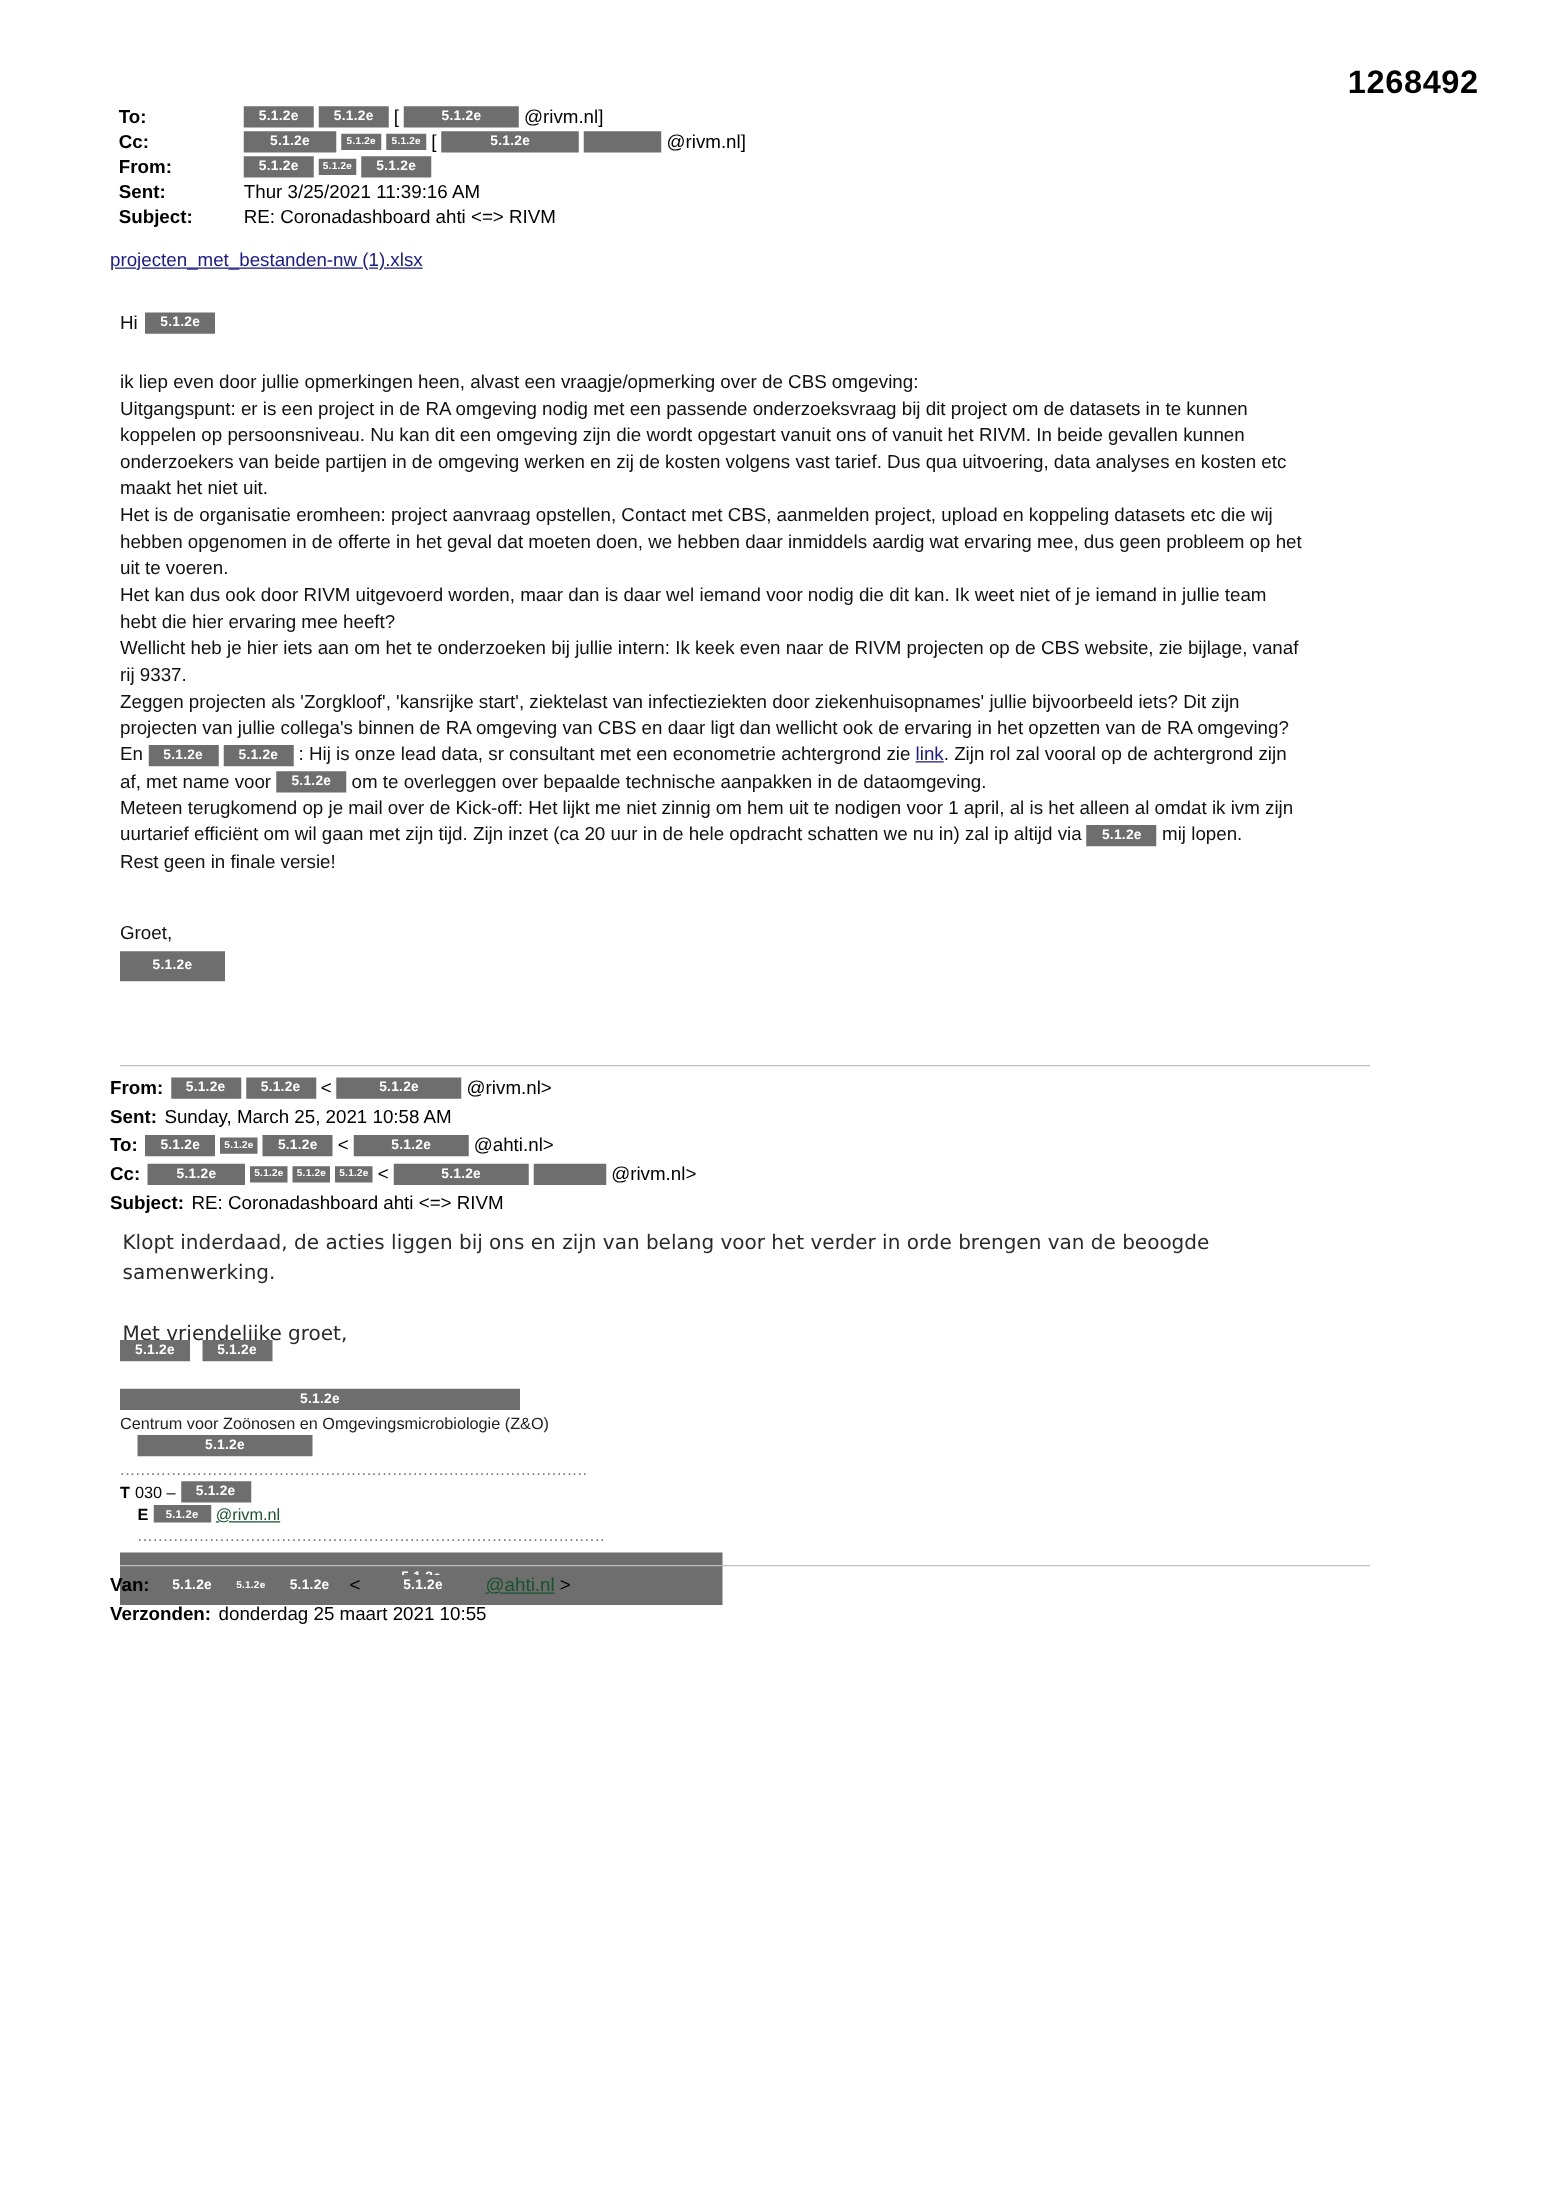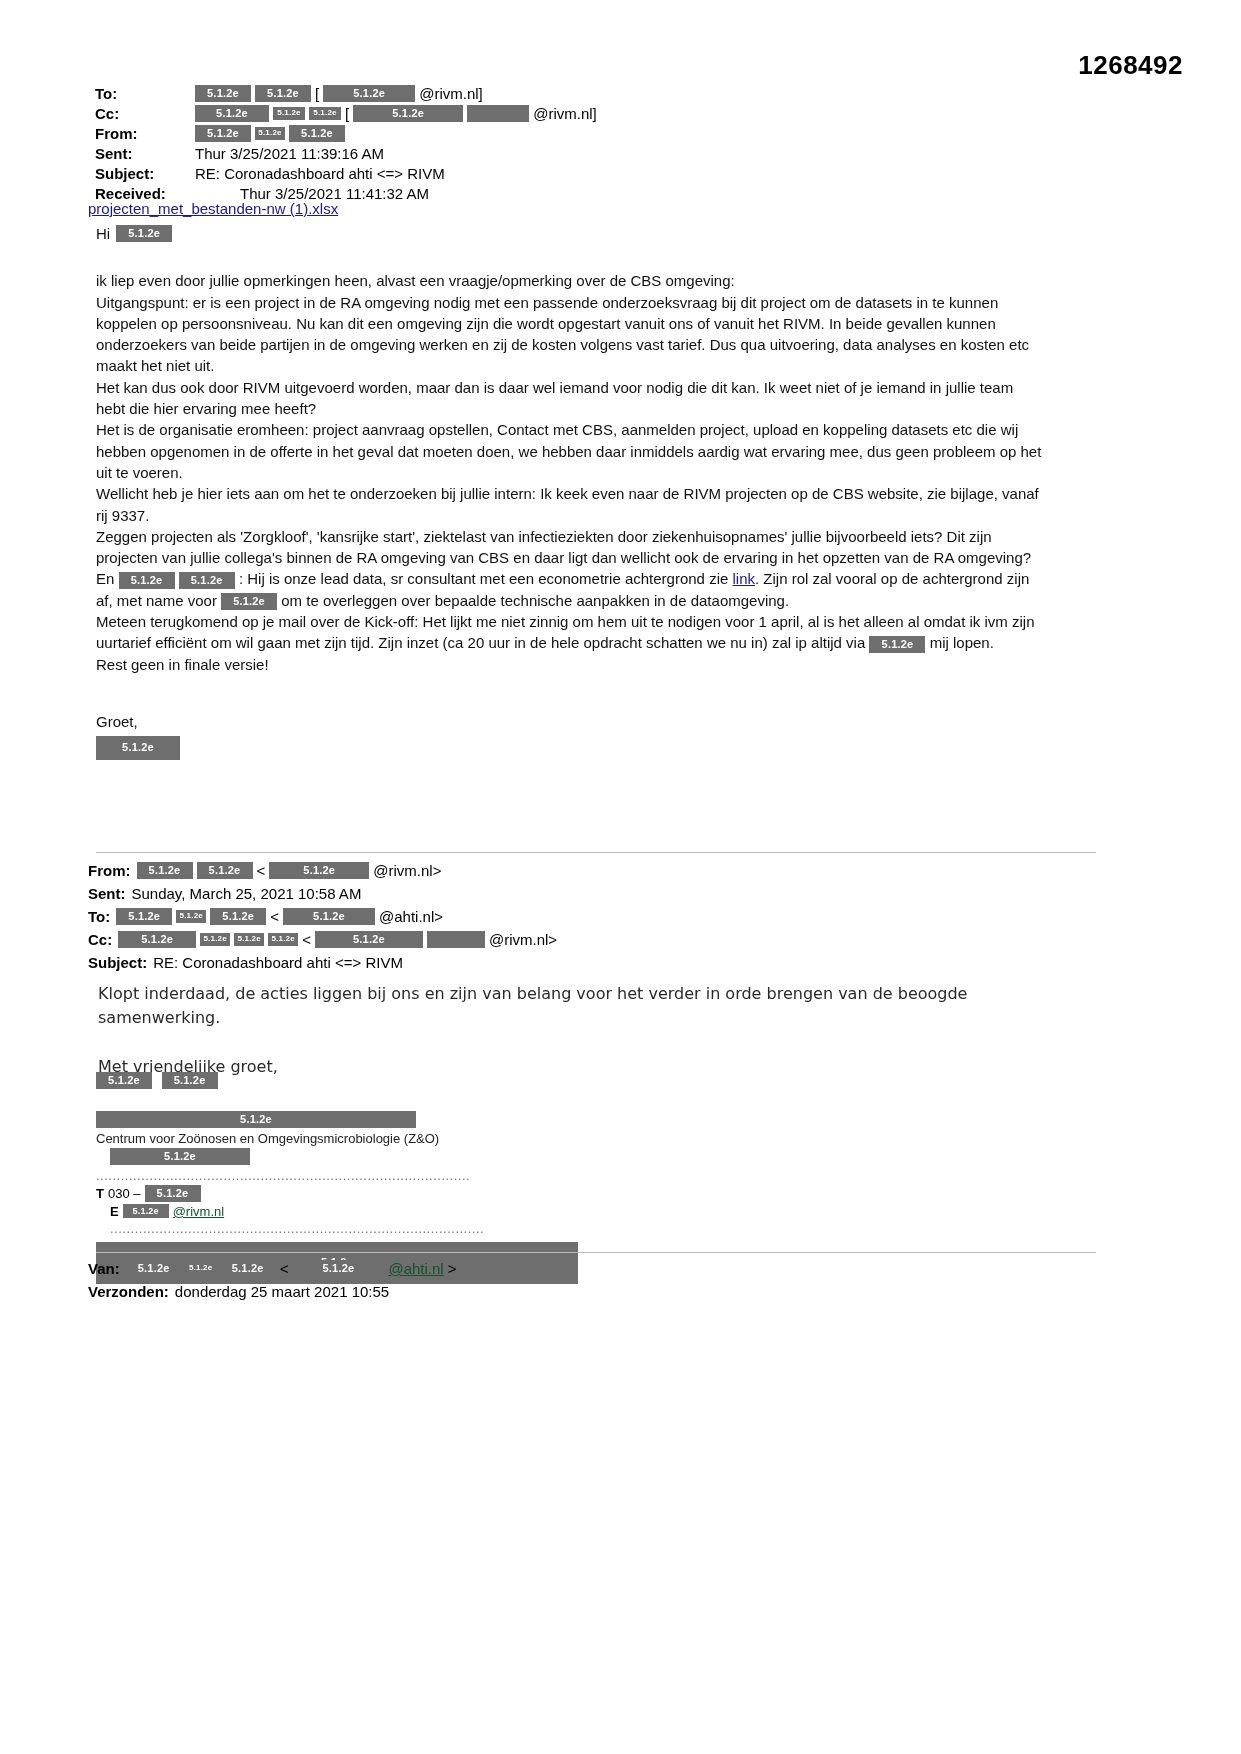--- a/index.html
+++ b/index.html
@@ -78,21 +78,21 @@
     top: 200px;
     font-size: 15px;
     color: #1a1a8c;
     text-decoration: underline;
   }
 
   
   .body-area {
     position: absolute;
     left: 96px;
-    top: 223px;
+    top: 248px;
     width: 950px;
     font-size: 15px;
     line-height: 1.42;
     color: #111;
   }
   .body-area p { margin: 0 0 0 0; }
   .greet {
     display: flex;
     align-items: center;
     gap: 6px;
@@ -236,40 +236,36 @@
     <div class="hrow">
       <div class="hlabel">Sent:</div>
       <div class="hval">Thur 3/25/2021 11:39:16 AM</div>
     </div>
 
     <div class="hrow">
       <div class="hlabel">Subject:</div>
       <div class="hval">RE: Coronadashboard ahti &lt;=&gt; RIVM</div>
     </div>
 
-    <div class="hrow">
-      <div class="hlabel">Received:</div>
-      <div class="hval" style="padding-left:45px;">Thur 3/25/2021 11:41:32 AM</div>
-    </div>
   </div>
 
   <div class="attach">projecten_met_bestanden-nw (1).xlsx</div>
 
   <div class="body-area">
 
     <div class="greet">
       <span>Hi</span>
       <span class="red" style="width:56px;">5.1.2e</span>
     </div>
 
     <p class="para">ik liep even door jullie opmerkingen heen, alvast een vraagje/opmerking over de CBS omgeving:</p>
 
     <p class="para tight">Uitgangspunt: er is een project in de RA omgeving nodig met een passende onderzoeksvraag bij dit project om de datasets in te kunnen koppelen op persoonsniveau. Nu kan dit een omgeving zijn die wordt opgestart vanuit ons of vanuit het RIVM. In beide gevallen kunnen onderzoekers van beide partijen in de omgeving werken en zij de kosten volgens vast tarief. Dus qua uitvoering, data analyses en kosten etc maakt het niet uit.</p>
+    <p class="para tight">Het is de organisatie eromheen: project aanvraag opstellen, Contact met CBS, aanmelden project, upload en koppeling datasets etc die wij hebben opgenomen in de offerte in het geval dat moeten doen, we hebben daar inmiddels aardig wat ervaring mee, dus geen probleem op het uit te voeren.</p>
     <p class="para tight">Het kan dus ook door RIVM uitgevoerd worden, maar dan is daar wel iemand voor nodig die dit kan. Ik weet niet of je iemand in jullie team hebt die hier ervaring mee heeft?</p>
-    <p class="para tight">Het is de organisatie eromheen: project aanvraag opstellen, Contact met CBS, aanmelden project, upload en koppeling datasets etc die wij hebben opgenomen in de offerte in het geval dat moeten doen, we hebben daar inmiddels aardig wat ervaring mee, dus geen probleem op het uit te voeren.</p>
     <p class="para tight">Wellicht heb je hier iets aan om het te onderzoeken bij jullie intern: Ik keek even naar de RIVM projecten op de CBS website, zie bijlage, vanaf rij 9337.</p>
     <p class="para">Zeggen projecten als 'Zorgkloof', 'kansrijke start', ziektelast van infectieziekten door ziekenhuisopnames' jullie bijvoorbeeld iets? Dit zijn projecten van jullie collega's binnen de RA omgeving van CBS en daar ligt dan wellicht ook de ervaring in het opzetten van de RA omgeving?</p>
 
     <p class="para tight">
       <span>En</span>
       <span class="red inline-red" style="width:56px;">5.1.2e</span>
       <span class="red inline-red" style="width:56px;">5.1.2e</span>
       <span>: Hij is onze lead data, sr consultant met een econometrie achtergrond zie</span>
       <a class="inline-link" href="#">link</a><span>. Zijn rol zal vooral op de achtergrond zijn af, met name voor</span>
       <span class="red inline-red" style="width:56px;">5.1.2e</span>

